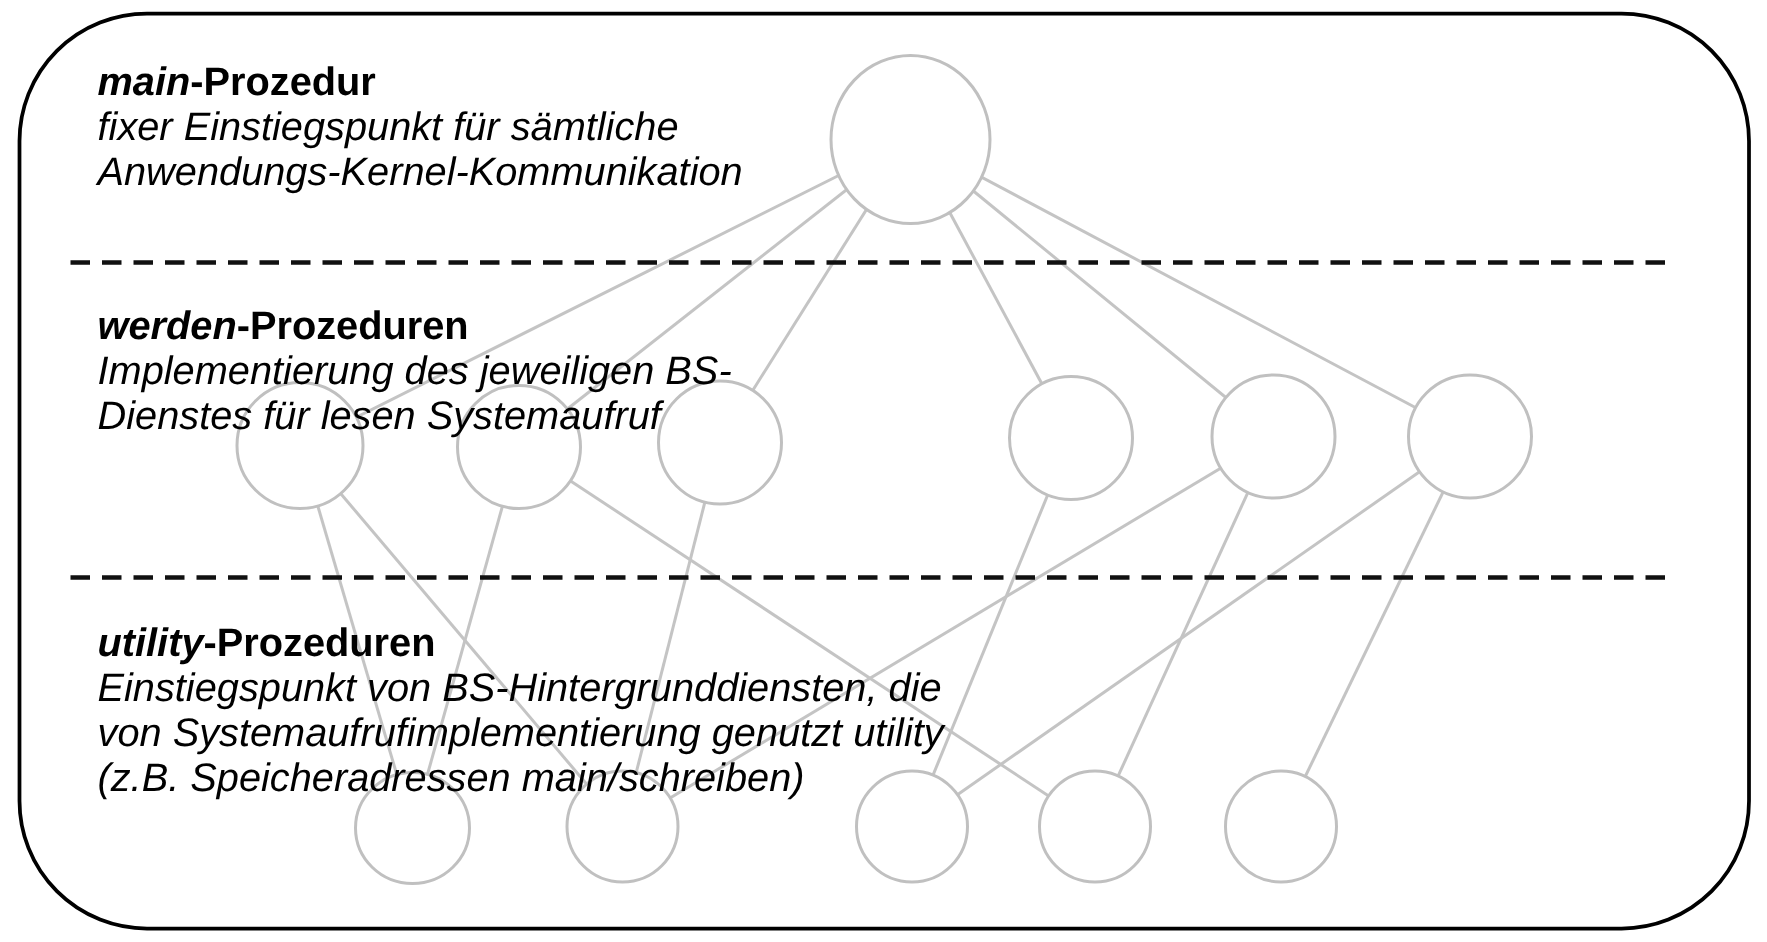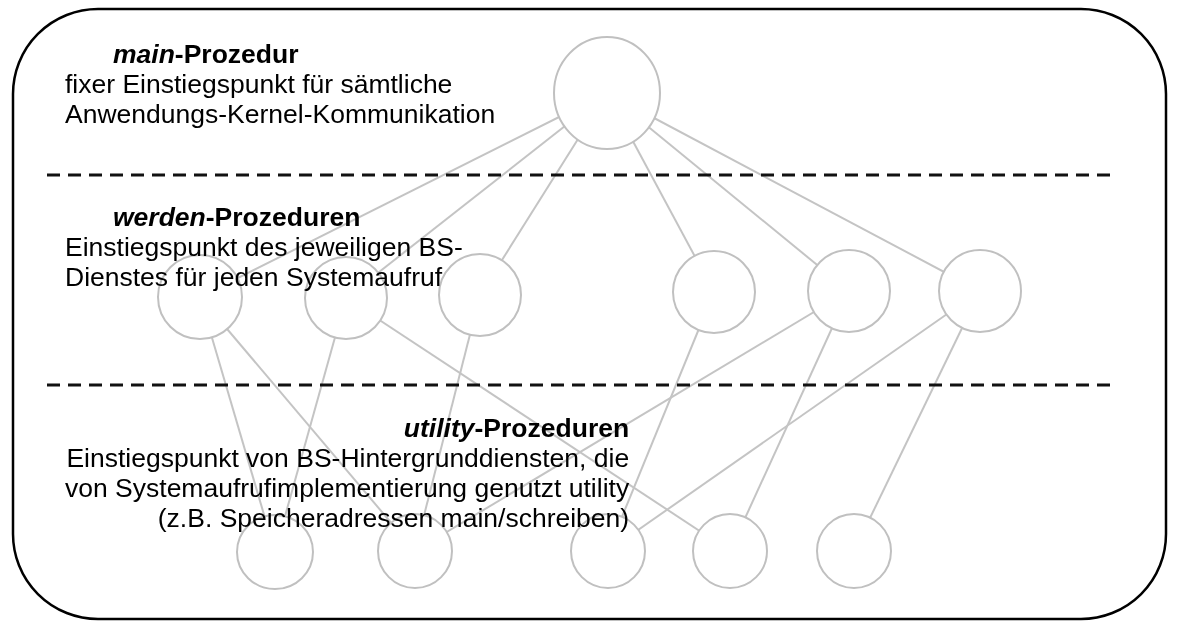--- a/index.html
+++ b/index.html
@@ -24,24 +24,24 @@
   .layer-label {
     position: absolute;
     left: 65px;
     font-size: 26.5px;
     line-height: 30px;
     color: #000000;
     white-space: nowrap;
   }
   #label-main    { top: 39px;  }
   #label-handler { top: 202px; }
-  #label-utility { top: 413px; text-align: right; }
-  .layer-title { font-weight: bold; margin-left: 48px; }
+  #label-utility { top: 413px; }
+  .layer-title { font-weight: bold; }
   .layer-title .ti { font-style: italic; }
-  .layer-desc { font-weight: normal; }
+  .layer-desc { font-weight: normal; font-style: italic; }
 </style>
 </head>
 <body>
 
 <div class="stage">
 
   <svg id="diagram-svg" width="1178" height="628" viewBox="0 0 1178 628">
       <rect x="13" y="9" width="1153" height="610" rx="85" ry="85" fill="none" stroke="#000000" stroke-width="2.5"></rect>
       <line x1="607" y1="93" x2="200" y2="297" stroke="#c4c4c4" stroke-width="2"></line>
       <line x1="607" y1="93" x2="346" y2="298" stroke="#c4c4c4" stroke-width="2"></line>
@@ -76,22 +76,22 @@
     </svg>
 
   <div class="layer-label" id="label-main">
     <div class="layer-title"><span class="ti">main</span><span>-Prozedur</span></div>
     <div class="layer-desc">fixer Einstiegspunkt für sämtliche</div>
     <div class="layer-desc">Anwendungs-Kernel-Kommunikation</div>
   </div>
 
   <div class="layer-label" id="label-handler">
     <div class="layer-title"><span class="ti">werden</span><span>-Prozeduren</span></div>
-    <div class="layer-desc">Einstiegspunkt des jeweiligen BS-</div>
-    <div class="layer-desc">Dienstes für jeden Systemaufruf</div>
+    <div class="layer-desc">Implementierung des jeweiligen BS-</div>
+    <div class="layer-desc">Dienstes für lesen Systemaufruf</div>
   </div>
 
   <div class="layer-label" id="label-utility">
     <div class="layer-title"><span class="ti">utility</span><span>-Prozeduren</span></div>
     <div class="layer-desc">Einstiegspunkt von BS-Hintergrunddiensten, die</div>
     <div class="layer-desc">von Systemaufrufimplementierung genutzt utility</div>
     <div class="layer-desc">(z.B. Speicheradressen main/schreiben)</div>
   </div>
 
 </div>

